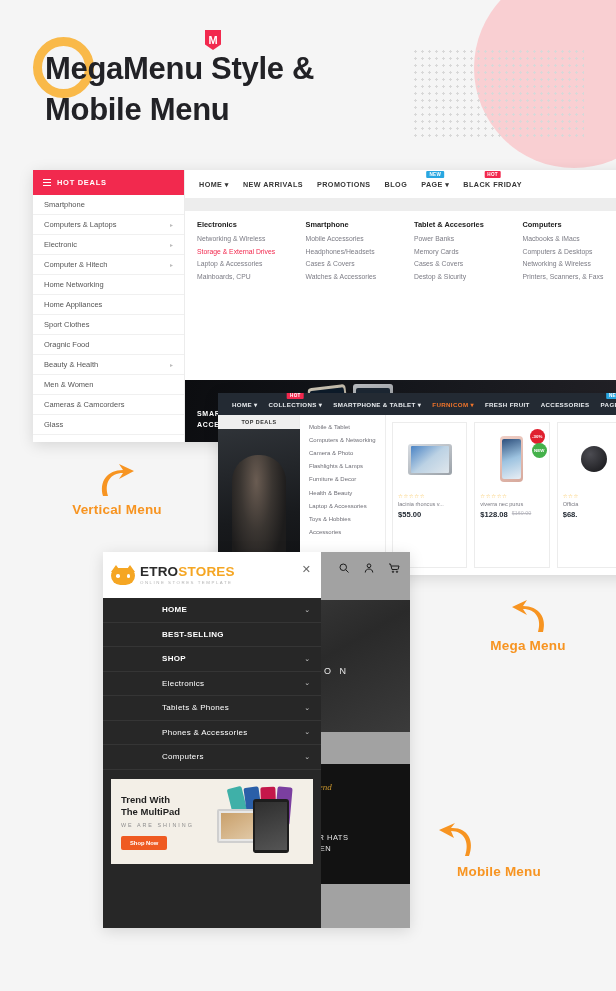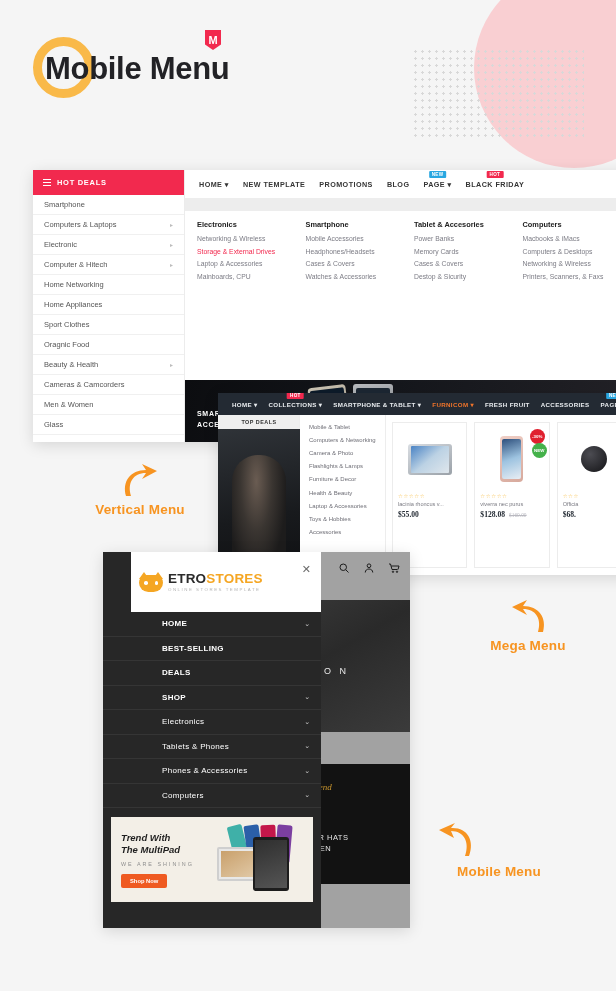--- a/index.html
+++ b/index.html
@@ -134,21 +134,21 @@
   .tablet:after { content:""; position:absolute; inset:2px 3px; border-radius:1px;
     background: linear-gradient(140deg,#4a83c4,#bcd2e4,#dfe6ec); }
   .iphone { width: 23px; height: 46px; border-radius: 4px;
     background: linear-gradient(150deg,#f0cfc6,#d7a99c); position: relative; }
   .iphone:after { content:""; position:absolute; inset:3px 2px; border-radius:2px;
     background: linear-gradient(160deg,#2d4f7c,#9dc3e0,#e8eef4); }
   .hphone { width: 26px; height: 26px; border-radius: 50%;
     background: radial-gradient(circle at 35% 32%, #4c4c52, #131316); }
   .stars { color: #f6b93b; font-size: 5.4px; letter-spacing: .6px; margin: 3px 0 2px; }
   .pname { font-size: 5.6px; color: #7b7b83; margin-bottom: 3px; white-space: nowrap; overflow: hidden; text-overflow: ellipsis; }
-  .prow { display: flex; align-items: center; gap: 4px; font-family: Liberation Serif, serif; }
+  .prow { display: flex; align-items: flex-start; gap: 4px; }
   .price { font-size: 7.6px; font-weight: bold; color: #232a33; }
   .oldprice { font-size: 5.4px; color: #b9b9c0; text-decoration: line-through; }
   .pbadge { position: absolute; width: 15px; height: 15px; border-radius: 50%;
     color: #fff; font-size: 4.4px; font-weight: bold;
     display: flex; align-items: center; justify-content: center; }
   .pbadge.sale { background: #e0202e; right: 4px; top: 6px; }
   .pbadge.new  { background: #44b14a; right: 2px; top: 20px; }
 
   
   #mock3 { left: 103px; top: 552px; width: 307px; height: 376px; z-index: 7; background: #9c9c9c; }
@@ -162,21 +162,21 @@
   .m3-bg .dark .ht { position:absolute; left: 210px; top: 68px; color:#e4e4e4; font-size: 7.5px; line-height: 1.5; letter-spacing: .5px; }
   .m3-icons {
     position: absolute; right: 10px; top: 10px; display: flex; gap: 13px; z-index: 3;
     color: #1c1c1c;
   }
   .m3-icons svg { width: 12px; height: 12px; display: block; }
   .m3-panel {
     position: absolute; left: 0; top: 0; width: 218px; height: 376px; z-index: 4;
     background: #272727; overflow: hidden;
   }
-  .m3-head { height: 60px; background: #fff; display: flex; align-items: center; padding: 0 8px; position: relative; margin-left: 28px; }
+  .m3-head { height: 46px; background: #fff; display: flex; align-items: center; padding: 0 8px; position: relative; }
   .cat-logo { width: 24px; height: 20px; position: relative; flex: none; }
   .cat-logo .face { position:absolute; inset: 3px 0 0; background:#f5a623; border-radius: 9px 9px 11px 11px; }
   .cat-logo .ear-l, .cat-logo .ear-r { position:absolute; top:0; width:0; height:0;
     border-left: 5px solid transparent; border-right: 5px solid transparent; border-bottom: 7px solid #f5a623; }
   .cat-logo .ear-l { left: 0; } .cat-logo .ear-r { right: 0; }
   .cat-logo .eye { position:absolute; top:9px; width:3.5px; height:3.5px; background:#fff; border-radius:50%; }
   .cat-logo .eye.l { left: 5px; } .cat-logo .eye.r { right: 5px; }
   .logo-txt { margin-left: 5px; line-height: 1; }
   .logo-txt .big { font-size: 13.5px; font-weight: bold; letter-spacing: .2px; }
   .logo-txt .big .w1 { color: #2b2b2b; } .logo-txt .big .w2 { color: #f5a623; }
@@ -184,53 +184,54 @@
   .m3-close { position: absolute; right: 10px; top: 12px; font-size: 11px; color: #6a6a6a; line-height: 1; }
   .m3-item {
     height: 24.5px; display: flex; align-items: center; justify-content: space-between;
     padding: 0 11px; border-bottom: 1px solid #353535; color: #fff;
   }
   .m3-item span.lbl { font-size: 8px; font-weight: bold; letter-spacing: .3px; margin-left: 48px; }
   .m3-item.sub span.lbl { font-weight: normal; font-size: 8px; }
   .m3-item .chev { font-size: 7px; color: #cfcfcf; }
   .m3-promo { margin: 9px 8px 0; height: 85px; background: #f3efe7; position: relative; overflow: hidden; }
   .m3-promo .ptxt { position: absolute; left: 10px; top: 15px; }
-  .m3-promo .ptxt .l1 { font-size: 9.5px; font-weight: bold; color: #1f1f1f; line-height: 1.3; font-style: italic; }
+  .m3-promo .ptxt .l1 { font-size: 9.5px; font-weight: bold; color: #1f1f1f; line-height: 1.3; }
   .m3-promo .ptxt .l2 { font-size: 5.4px; color: #8e8e8e; letter-spacing: 2px; margin-top: 4px; }
   .m3-promo .shopnow { position: absolute; left: 10px; bottom: 14px; background: #ef5a21;
     color: #fff; font-size: 5.8px; padding: 4px 9px; border-radius: 2px; font-weight: bold; }
   .m3-promo .splash { position: absolute; right: 4px; top: 4px; width: 118px; height: 78px; }
   .m3-promo .card-s { position: absolute; top: 4px; width: 15px; height: 38px; border-radius: 2px; }
   .m3-promo .pad1 { position: absolute; left: 26px; top: 26px; width: 46px; height: 34px;
     background: #e8e8e8; border: 2px solid #cfcfcf; border-radius: 2px; }
   .m3-promo .pad1:after { content:""; position:absolute; inset:2px; background: linear-gradient(150deg,#c9a06b,#e2cbaa); }
   .m3-promo .pad2 { position: absolute; left: 62px; top: 16px; width: 36px; height: 54px;
     background: #1d1d1d; border-radius: 3px; }
   .m3-promo .pad2:after { content:""; position:absolute; inset:3px 2px; background: linear-gradient(160deg,#2f2f2f,#555); }
 
   
   .anno { position: absolute; z-index: 9; color: #f79421; text-align: center; }
   .anno .lbl { font-size: 13.5px; font-weight: bold; letter-spacing: .2px; white-space: nowrap; }
   .anno svg { display: block; margin: 0 auto 4px; }
-  #anno-vertical { left: 80px; top: 462px; width: 120px; }
+  #anno-vertical { left: 57px; top: 462px; width: 120px; }
   #anno-mega     { left: 466px; top: 598px; width: 124px; }
   #anno-mobile   { left: 437px; top: 822px; width: 150px; }
   #anno-mobile .lbl { text-align: left; padding-left: 20px; }
   #anno-mobile svg { margin: 0 0 6px 0; }
 </style>
 </head>
 <body>
 
 <div class="stage">
 
   <div class="pink-circle"></div>
   <div class="dot-grid"></div>
   <div class="ring"></div>
 
   <div class="headline">
+    <div>MegaMenu Style &amp;</div>
     <div>Mobile Menu</div>
   </div>
 
   <div class="mock" id="mock1">
     <div class="m1-row">
       <div class="m1-side">
         <div class="hotdeals">
           <span class="burger">
               <i></i>
               <i></i>
@@ -264,34 +265,34 @@
               <span>Sport Clothes</span>
             </div>
             <div class="side-item">
               <span>Oragnic Food</span>
             </div>
             <div class="side-item">
               <span>Beauty &amp; Health</span>
               <span class="car">▸</span>
             </div>
             <div class="side-item">
+              <span>Men &amp; Women</span>
+            </div>
+            <div class="side-item">
               <span>Cameras &amp; Camcorders</span>
-            </div>
-            <div class="side-item">
-              <span>Men &amp; Women</span>
             </div>
             <div class="side-item">
               <span>Glass</span>
             </div>
           </div>
       </div>
       <div class="m1-main">
         <div class="topnav" id="m1-topnav">
             <div class="it"><span>HOME ▾</span></div>
-            <div class="it"><span>NEW TEMPLATE</span></div>
+            <div class="it"><span>NEW ARRIVALS</span></div>
             <div class="it"><span>PROMOTIONS</span></div>
             <div class="it"><span>BLOG</span></div>
             <div class="it"><span>PAGE ▾</span><span class="badge new">NEW</span></div>
             <div class="it"><span>BLACK FRIDAY</span><span class="badge hot">HOT</span></div>
           </div>
         <div class="nav-strip"></div>
         <div class="megawrap">
           <div class="megacols" id="m1-megacols">
               <div class="megacol">
                 <h5>Electronics</h5>
@@ -448,23 +449,20 @@
       </div>
       <div id="m3-primary">
           <div class="m3-item">
             <span class="lbl">HOME</span>
             <span class="chev">⌄</span>
           </div>
           <div class="m3-item">
             <span class="lbl">BEST-SELLING</span>
           </div>
           <div class="m3-item">
-            <span class="lbl">DEALS</span>
-          </div>
-          <div class="m3-item">
             <span class="lbl">SHOP</span>
             <span class="chev">⌄</span>
           </div>
         </div>
       <div id="m3-secondary">
           <div class="m3-item sub">
             <span class="lbl">Electronics</span>
             <span class="chev">⌄</span>
           </div>
           <div class="m3-item sub">

